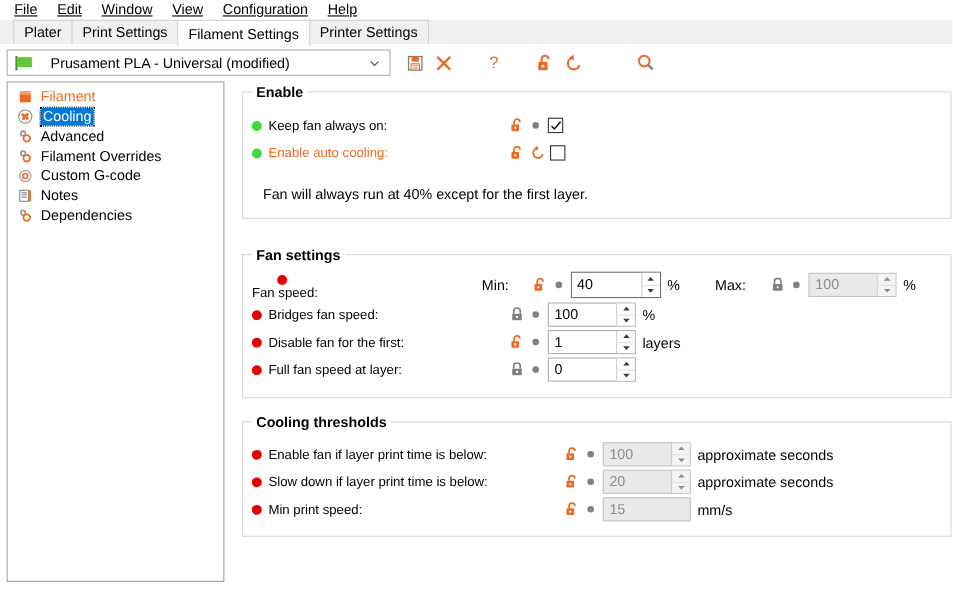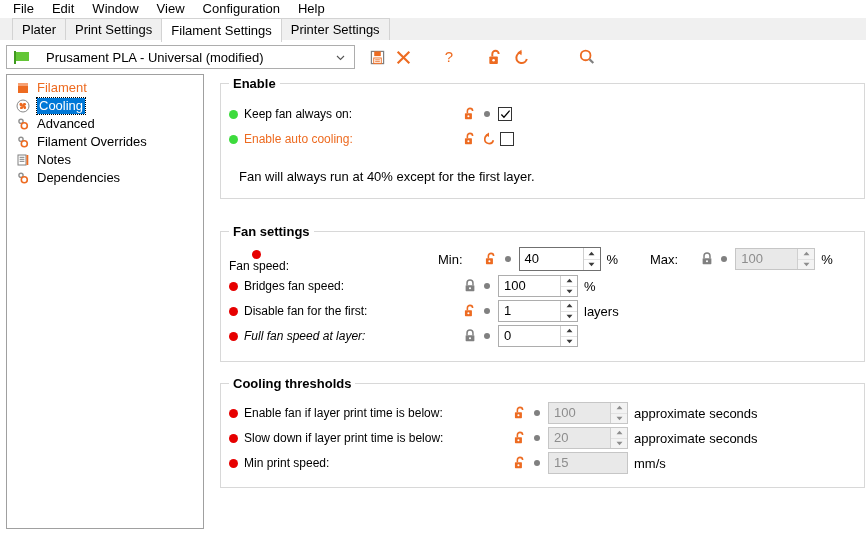--- a/index.html
+++ b/index.html
@@ -14,20 +14,21 @@
   }
 
   
   .menubar {
     height: 18px;
     display: flex;
     align-items: center;
     padding-left: 4px;
     background: #ffffff;
     font-size: 13px;
+    text-decoration: underline;
   }
   .menubar .menu-item {
     padding: 1px 9px 2px 9px;
     color: #000;
     white-space: nowrap;
     cursor: default;
   }
 
   
   .tabbar {
@@ -415,20 +416,29 @@
     <div class="tree-item">
       <span class="tree-icon">
         <svg width="14" height="14" viewBox="0 0 14 14">
           <circle cx="5" cy="4.3" r="2.1" fill="none" stroke="#909090" stroke-width="1.4"></circle>
           <circle cx="8.3" cy="8.8" r="3" fill="none" stroke="#ed6b21" stroke-width="1.6"></circle>
         </svg>
       </span>
       <span class="tree-label">Filament Overrides</span>
     </div>
 
+    <div class="tree-item">
+      <span class="tree-icon">
+        <svg width="14" height="14" viewBox="0 0 14 14">
+          <circle cx="7" cy="7" r="5" fill="none" stroke="#b0b0b0" stroke-width="1.4"></circle>
+          <circle cx="7" cy="7" r="2.3" fill="none" stroke="#ed6b21" stroke-width="1.4"></circle>
+        </svg>
+      </span>
+      <span class="tree-label">Custom G-code</span>
+    </div>
 
     <div class="tree-item">
       <span class="tree-icon">
         <svg width="14" height="14" viewBox="0 0 14 14">
           <rect x="2" y="2" width="8" height="10" fill="#ffffff" stroke="#808080" stroke-width="1"></rect>
           <line x1="3.6" y1="4.3" x2="8.4" y2="4.3" stroke="#808080" stroke-width="1"></line>
           <line x1="3.6" y1="6.3" x2="8.4" y2="6.3" stroke="#808080" stroke-width="1"></line>
           <line x1="3.6" y1="8.3" x2="8.4" y2="8.3" stroke="#808080" stroke-width="1"></line>
           <rect x="10.5" y="2" width="1.8" height="10" fill="#ed6b21"></rect>
         </svg>
@@ -627,21 +637,21 @@
             <span class="ar">
                 <svg width="7" height="5" viewBox="0 0 8 5">
                   <path d="M4 4.4 L0.6 0.6 L7.4 0.6 Z" fill="#3b3b3b"></path>
                 </svg>
               </span>
           </span>
         </span>
         <span class="unit">layers</span>
       </div>
 
-      <div class="row" style="left:8px; top:93px;font-style:italic;">
+      <div class="row" style="left:8px; top:93px;">
         <span class="bullet red"></span>
         <span class="row-label">Full fan speed at layer:</span>
       </div>
       <div class="row" style="left:241px; top:93px;">
         <span class="lock">
           <svg width="14" height="14" viewBox="0 0 16 16">
             <path d="M4.6 7 V4.6 A3.4 3.4 0 0 1 11.4 4.6 V7" fill="none" stroke="#808080" stroke-width="1.7"></path>
             <rect x="3" y="7" width="10" height="7" rx="0.8" fill="#808080"></rect>
             <circle cx="8" cy="10.5" r="1.2" fill="#ffffff"></circle>
           </svg>

